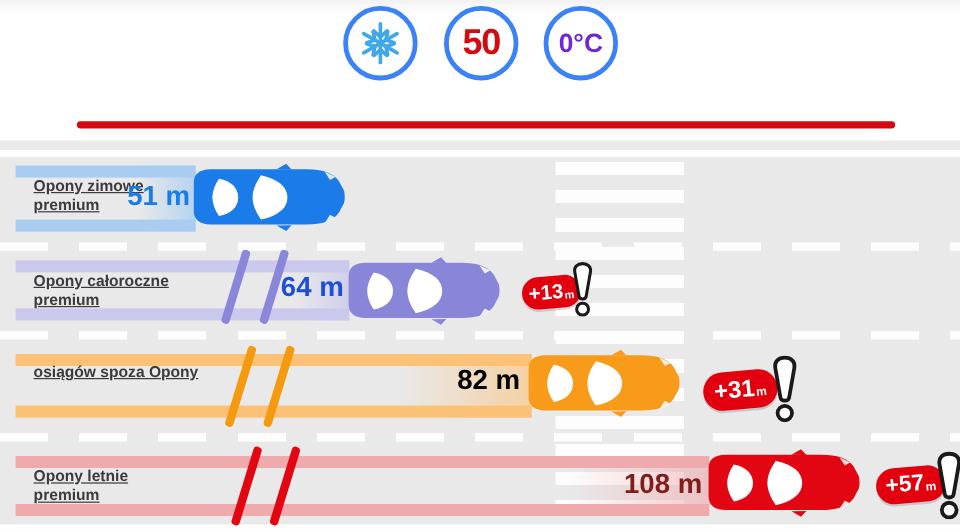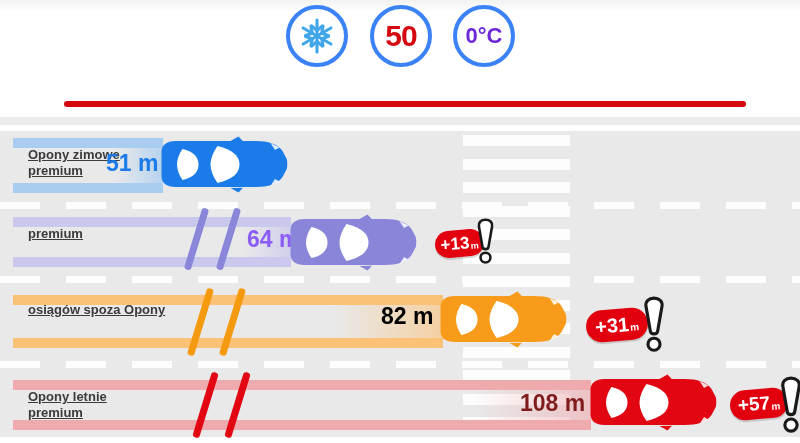--- a/index.html
+++ b/index.html
@@ -51,21 +51,21 @@
   .bar4 .stripe{background:#efaaad;}
   .bar4 .trail{width:118px;background:linear-gradient(90deg,rgba(239,170,173,0),rgba(239,170,173,.62));}
 
   
   .tyre-label{position:absolute;z-index:5;font-size:13px;font-weight:bold;color:#3b3b3d;
               line-height:16px;text-decoration:underline;}
   .lab1{left:28px;top:147px;} .lab2{left:28px;top:226px;}
   .lab3{left:28px;top:302px;} .lab4{left:28px;top:389px;}
   .distance{position:absolute;z-index:5;font-size:23px;font-weight:bold;}
   .dist1{left:106px;top:150px;color:#1b7ce9;}
-  .dist2{left:234px;top:226px;color:#8b5cf6;margin-left:13px;}
+  .dist2{left:234px;top:226px;color:#1d4ed8;}
   .dist3{left:381px;top:303px;color:#000000;}
   .dist4{left:520px;top:390px;color:#7f1d1d;}
 
   
   .slash{position:absolute;width:7px;border-radius:3px;z-index:4;transform:rotate(17deg);}
   .s2{background:#8a87da;height:64px;top:207px;}
   .s2a{left:193px;} .s2b{left:225px;}
   .s3{background:#f59a0e;height:70px;top:287px;}
   .s3a{left:197px;} .s3b{left:229px;}
   .s4{background:#e20613;height:68px;top:371px;}
@@ -162,20 +162,21 @@
   </svg>
 
   <div class="bar bar2">
     <div class="stripe top"></div>
     <div class="stripe bot"></div>
     <div class="trail"></div>
   </div>
   <div class="slash s2 s2a"></div>
   <div class="slash s2 s2b"></div>
   <div class="tyre-label lab2">
+    <div>Opony całoroczne</div>
     <div>premium</div>
   </div>
   <div class="distance dist2">64 m</div>
   <svg class="car car2" viewBox="0 0 132 57">
     <path fill="currentColor" d="M17,5 h80 c13,0 22,3 27,10 l4,7.5 c1,2.5 1,8.5 0,11 l-4,7.5 c-5,7 -14,10 -27,10 h-80 c-9,0 -14,-4 -14,-11 v-24 c0,-7 5,-11 14,-11 z"></path>
     <path fill="currentColor" d="M72,5 l8,-4.6 l4.5,4.8 z M72,52 l8,4.6 l4.5,-4.8 z"></path>
     <path fill="#fff" d="M24,13 c10,2 16,7.5 16,15.5 c0,8 -6,13.5 -16,15.5 c-3.5,-5 -5.5,-10.5 -5.5,-15.5 c0,-5 2,-10.5 5.5,-15.5 z"></path>
     <path fill="#fff" d="M59,10 c15,3.5 22,10 22,18.5 c0,8.5 -7,15 -22,18.5 c-4.5,-6.5 -7,-12.5 -7,-18.5 c0,-6 2.5,-12 7,-18.5 z"></path>
     <path fill="#fff" opacity=".85" d="M112,7 l9,4.5 l-4.5,2.5 z M112,50 l9,-4.5 l-4.5,-2.5 z"></path>
   </svg>

